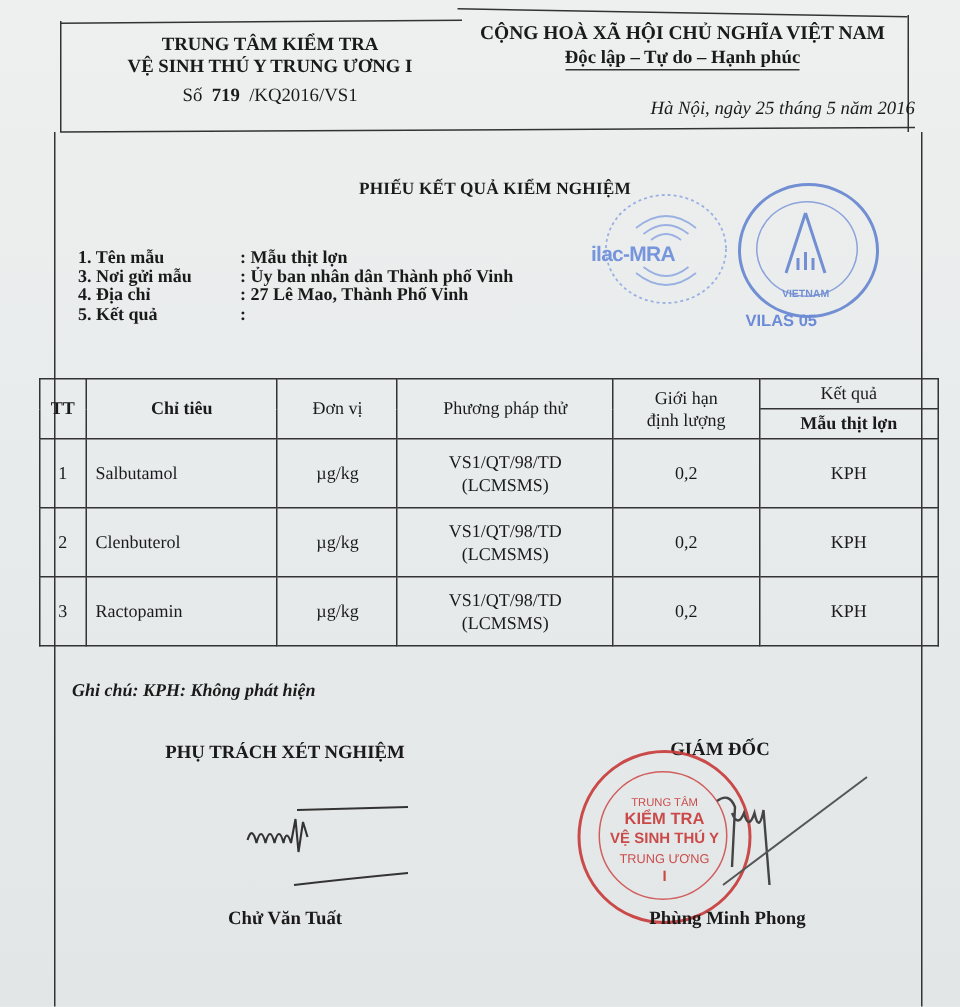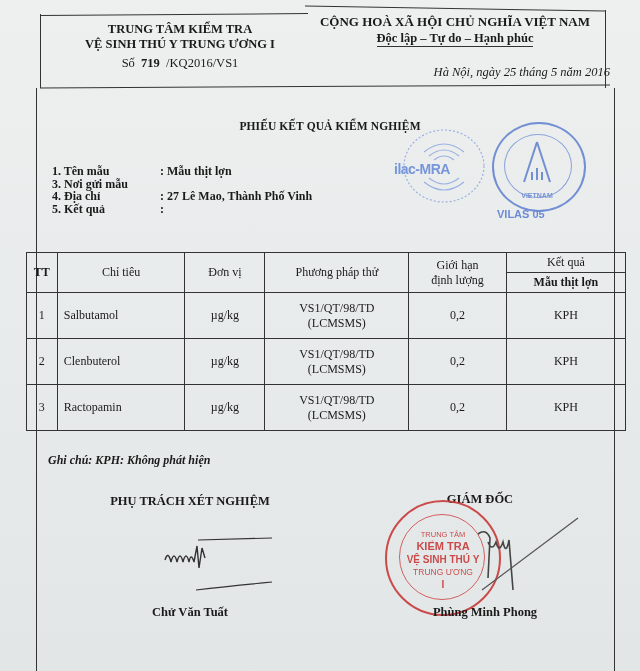--- a/index.html
+++ b/index.html
@@ -179,37 +179,38 @@
 </div>
 <div class="vilas-label">VILAS 05</div>
 
 <div class="info">
   <div class="row">
       <span class="k">1. Tên mẫu</span>
       <span class="v">: Mẫu thịt lợn</span>
     </div>
   <div class="row">
       <span class="k">3. Nơi gửi mẫu</span>
+      <span class="v">: Ủy ban nhân dân Thành phố Vinh</span>
     </div>
   <div class="row">
       <span class="k">4. Địa chỉ</span>
       <span class="v">: 27 Lê Mao, Thành Phố Vinh</span>
     </div>
   <div class="row">
       <span class="k">5. Kết quả</span>
       <span class="v">:</span>
     </div>
 </div>
 
 <div class="tbl-wrap">
   <table>
     <thead>
       <tr>
         <th class="c-tt" rowspan="2">TT</th>
-        <th class="c-ct" rowspan="2" style="font-weight:normal">Chỉ tiêu</th>
+        <th class="c-ct" rowspan="2" style="font-weight:bold">Chỉ tiêu</th>
         <th class="c-dv" rowspan="2" style="font-weight:normal">Đơn vị</th>
         <th class="c-pp" rowspan="2" style="font-weight:normal">Phương pháp thử</th>
         <th class="c-gh" rowspan="2" style="font-weight:normal">
           <span class="pp-line">Giới hạn</span>
           <span class="pp-line">định lượng</span>
         </th>
         <th class="c-kq" style="font-weight:normal">Kết quả</th>
       </tr>
       <tr>
         <th>Mẫu thịt lợn</th>

